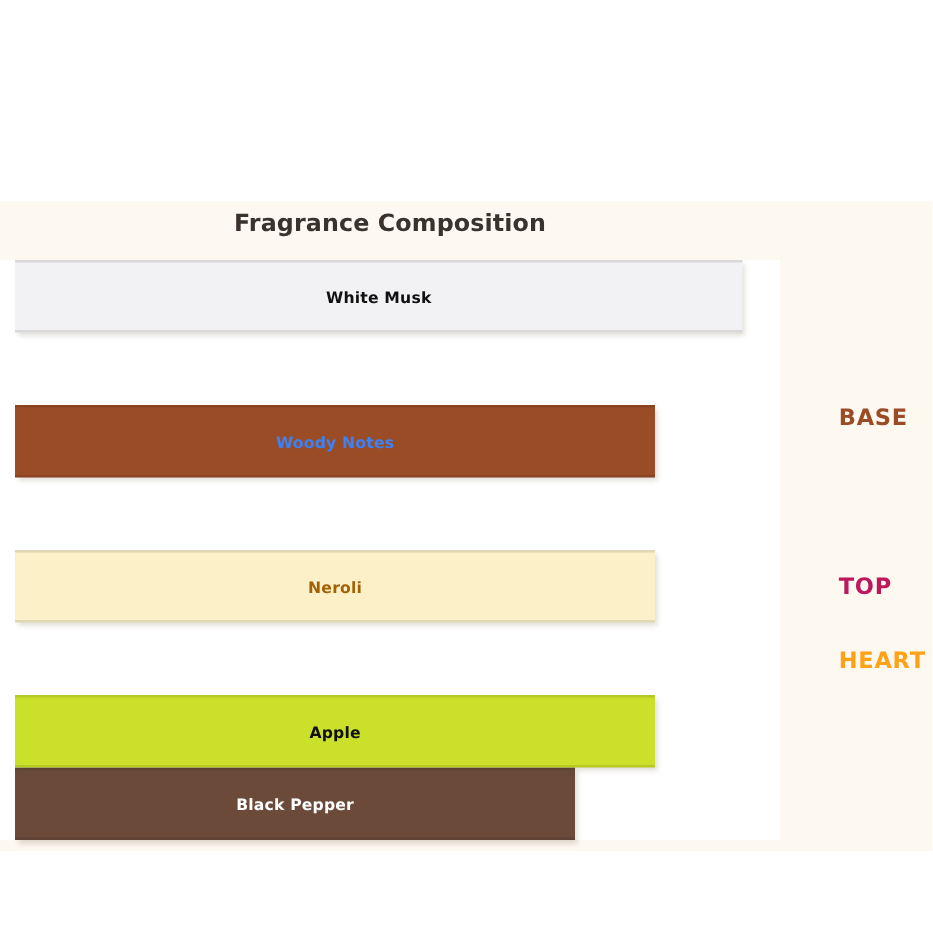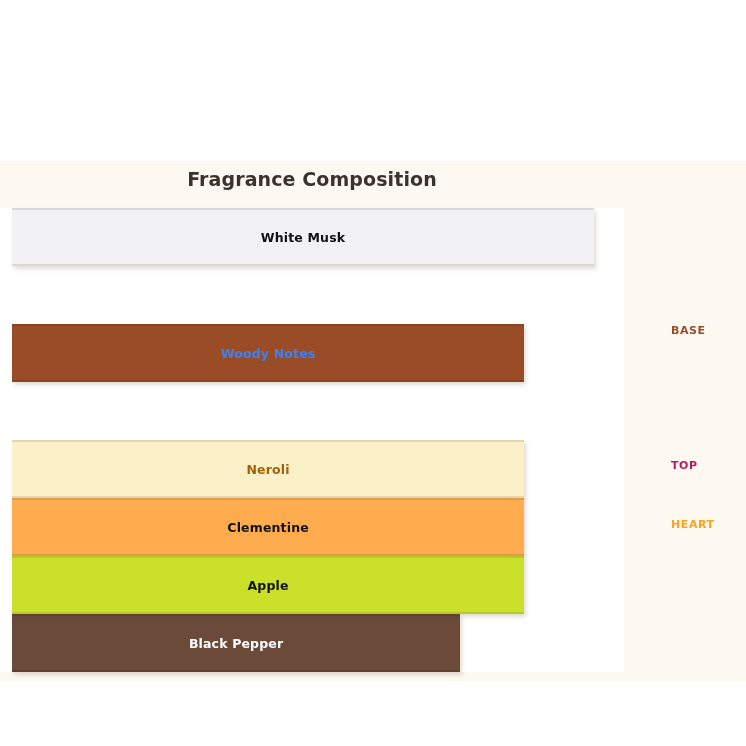--- a/index.html
+++ b/index.html
@@ -78,21 +78,21 @@
     justify-content: center;
     font-size: 12.5px;
     font-weight: bold;
     letter-spacing: 0.15px;
     white-space: nowrap;
   }
 
   
   .stage-label {
     position: absolute;
-    font-size: 11px;
+    font-size: 18px;
     font-weight: bold;
     letter-spacing: 0.6px;
     white-space: nowrap;
   }
 </style>
 </head>
 <body>
 
 <div id="figure-card">
 
@@ -105,24 +105,20 @@
         <div class="bar-label" style="color: rgb(17, 17, 17);">White Musk</div>
       </div>
       <div class="bar-row" style="top: 116px; width: 512.16px;">
         <div class="bar-rect" style="background: rgb(154, 76, 39);"></div>
         <div class="bar-label" style="color: #3b82f6;">Woody Notes</div>
       </div>
       <div class="bar-row" style="top: 232px; width: 512.16px;">
         <div class="bar-rect" style="background: rgb(252, 240, 201);"></div>
         <div class="bar-label" style="color: #a16207;">Neroli</div>
       </div>
-      <div class="bar-row" style="top: 290px; width: 512.16px;">
-        <div class="bar-rect" style="background: rgb(255, 172, 78);"></div>
-        <div class="bar-label" style="color: rgb(17, 17, 17);">Clementine</div>
-      </div>
       <div class="bar-row" style="top: 406px; width: 448.14px;">
         <div class="bar-rect" style="background: rgb(107, 74, 58);"></div>
         <div class="bar-label" style="color: rgb(255, 255, 255);">Black Pepper</div>
       </div>
       <div class="bar-row" style="top: 348px; width: 512.16px;">
         <div class="bar-rect" style="background: rgb(203, 224, 43);"></div>
         <div class="bar-label" style="color: rgb(17, 17, 17);">Apple</div>
       </div>
     </div>
 

